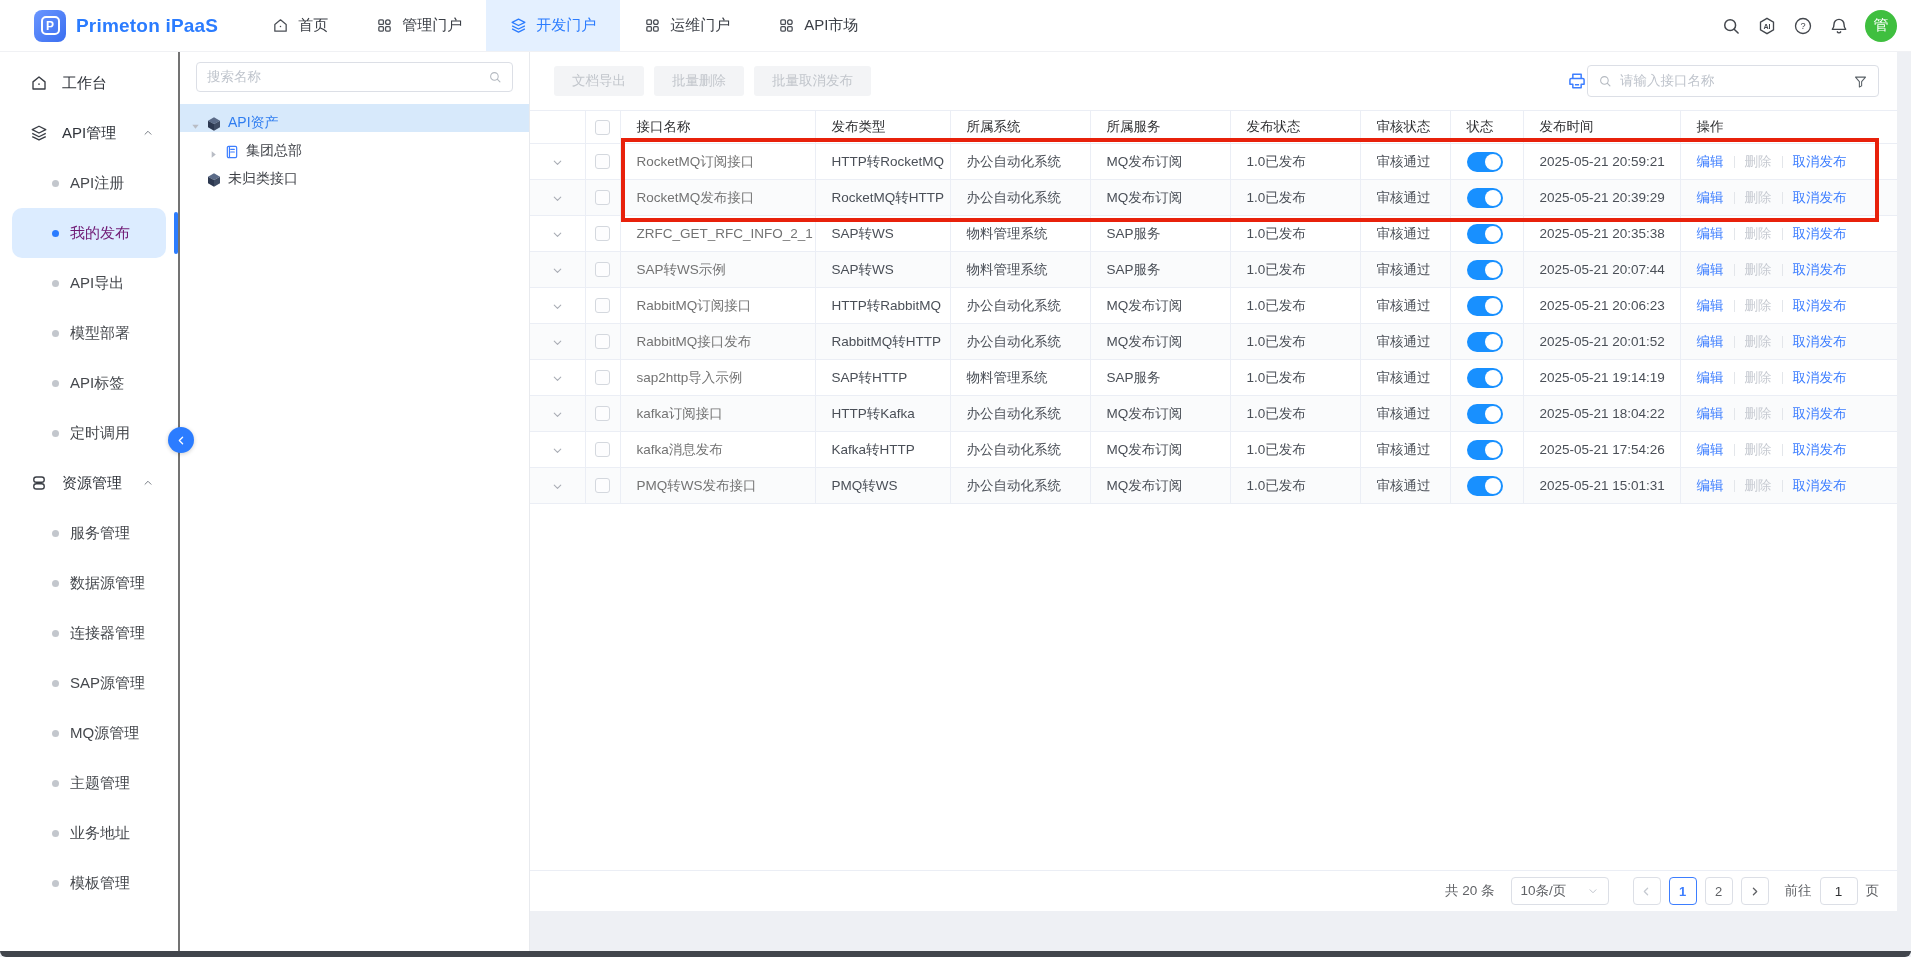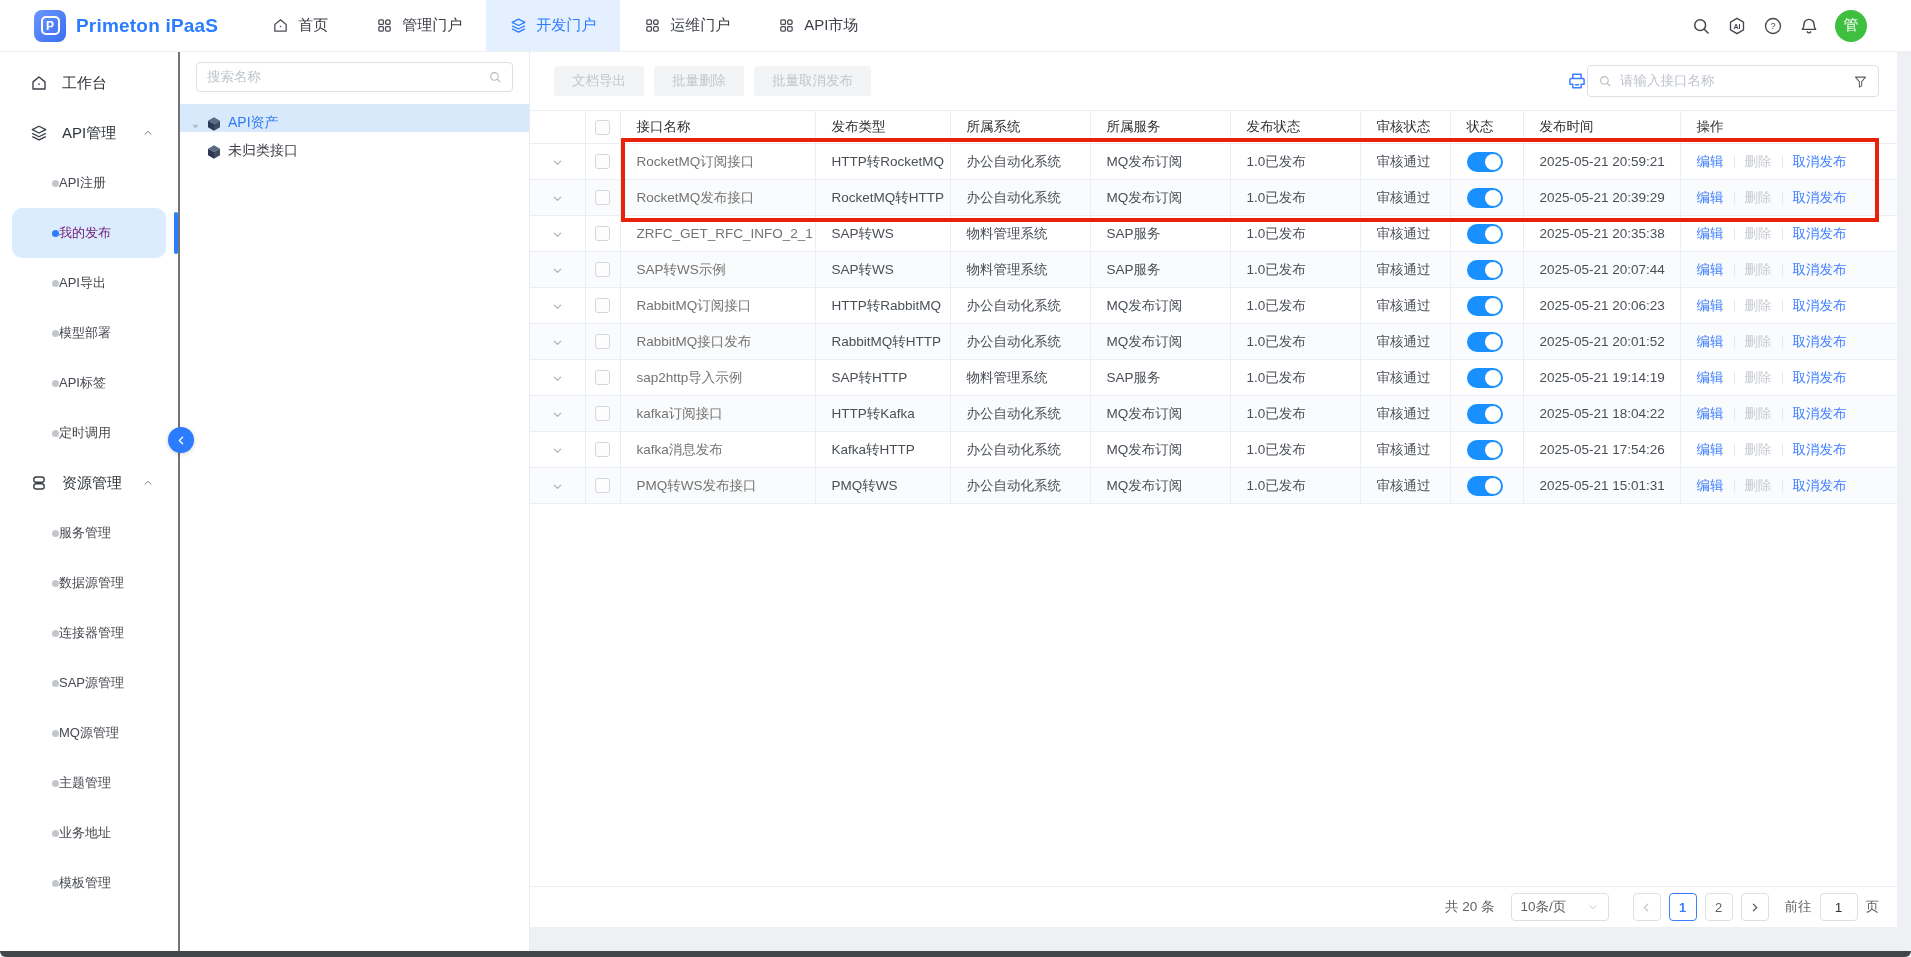--- a/index.html
+++ b/index.html
@@ -12,37 +12,37 @@
   .brand { display:flex; align-items:center; gap:10px; padding-left:34px; }
   .brand-logo { width:32px; height:32px; border-radius:8px; background:linear-gradient(135deg,#6a96ff,#3a6ef0); display:flex; align-items:center; justify-content:center; flex-shrink:0; }
   .brand-logo-inner { width:19px; height:19px; border:2px solid #fff; border-radius:5px; color:#fff; font-weight:700; font-size:12px; display:flex; align-items:center; justify-content:center; }
   .brand-name { color:#2b7cff; font-weight:700; font-size:19px; letter-spacing:.2px; }
   .nav-items { display:flex; height:100%; margin-left:30px; }
   .nav-item { display:flex; align-items:center; gap:9px; padding:0 24px; color:#3a3e45; font-size:15px; cursor:pointer; }
   .nav-item .ic { color:#4a4e55; }
   .nav-item .ic svg { width:17px; height:17px; }
   .nav-item.active { background:#e4f0ff; color:#2b7cff; }
   .nav-item.active .ic { color:#2b7cff; }
-  .nav-tools { margin-left:auto; display:flex; align-items:center; gap:16px; padding-right:44px; color:#43474d; }
+  .nav-tools { margin-left:auto; display:flex; align-items:center; gap:16px; padding-right:14px; color:#43474d; }
   .tool-ic svg { width:20px; height:20px; }
   .avatar { width:32px; height:32px; border-radius:50%; background:#3fbf3f; color:#fff; display:flex; align-items:center; justify-content:center; font-size:15px; cursor:pointer; }
 
   
   .content { display:flex; height:899px; position:relative; align-items:stretch; }
   .bottom-edge { height:6px; background:#41454c; border-radius:0 0 9px 9px; }
 
   
   .sidebar { width:180px; background:#fff; border-right:2px solid #737373; flex-shrink:0; padding-top:6px; position:relative; z-index:5; }
   .side-item { height:50px; display:flex; align-items:center; cursor:pointer; }
   .side-top, .side-group { padding-left:30px; gap:14px; font-size:15px; color:#2f333a; }
   .side-ic { color:#3a3e45; }
   .side-ic svg { width:18px; height:18px; }
   .side-group .chev { margin-left:auto; margin-right:24px; color:#7a7f87; }
   .side-group .chev svg { width:12px; height:12px; }
-  .side-sub { margin:0 12px; padding-left:40px; border-radius:10px; font-size:13px; color:#45484d; position:relative; }
+  .side-sub { margin:0 12px; padding-left:40px; gap:11px; border-radius:10px; font-size:15px; color:#45484d; position:relative; }
   .side-sub .dot { width:7px; height:7px; border-radius:50%; background:#c3c7cd; flex-shrink:0; }
   .side-sub.active { background:#dcecff; color:#701a75; }
   .side-sub.active .dot { background:#2b7cff; }
   .side-sub.active::after { content:""; position:absolute; right:-12px; top:4px; bottom:4px; width:4px; border-radius:2px; background:#2b7cff; }
   .collapse-btn { position:absolute; left:168px; top:375px; width:26px; height:26px; border-radius:50%; background:#2b7cff; color:#fff; display:flex; align-items:center; justify-content:center; z-index:30; cursor:pointer; box-shadow:0 1px 4px rgba(0,0,0,.2); }
   .collapse-btn svg { width:13px; height:13px; }
 
   
   .tree-panel { width:350px; background:#fff; border-right:1px solid #e8eaee; flex-shrink:0; padding-top:10px; z-index:4; }
   .tree-search { margin:0 16px 12px 16px; height:30px; border:1px solid #dcdfe6; border-radius:4px; display:flex; align-items:center; padding:0 10px; color:#bfc4cc; font-size:13.5px; background:#fff; }
@@ -52,21 +52,21 @@
   .tree-node .caret { width:12px; margin-right:4px; color:#b9bdc5; }
   .tree-node .caret svg { width:11px; height:11px; }
   .tree-node .tico { margin-right:6px; }
   .tree-node .tico svg { width:16px; height:16px; }
   .tree-node.lvl0 { padding-left:10px; }
   .tree-node.lvl1 { padding-left:28px; }
   .tree-node.lvl0-noc { padding-left:26px; }
   .tree-node.selected { background:#d7e9fb; color:#2f7df0; }
 
   
-  .main-panel { flex:1; background:#fff; margin-right:14px; margin-bottom:24px; display:flex; flex-direction:column; position:relative; z-index:3; }
+  .main-panel { flex:1; background:#fff; margin-right:14px; margin-bottom:40px; display:flex; flex-direction:column; position:relative; z-index:3; }
   .toolbar { height:58px; display:flex; align-items:center; padding:0 18px 0 24px; flex-shrink:0; }
   .tb-btn { height:30px; padding:0 18px; background:#f3f4f6; color:#c2c6cc; font-size:13.5px; border:none; border-radius:3px; margin-right:10px; cursor:not-allowed; font-family:inherit; }
   .tb-right { margin-left:auto; display:flex; align-items:center; gap:0; }
   .export-ic { color:#3d7eff; cursor:pointer; }
   .export-ic svg { width:20px; height:20px; }
   .tb-search { width:292px; height:32px; border:1px solid #dcdfe6; border-radius:4px; display:flex; align-items:center; padding:0 10px; gap:8px; color:#bfc4cc; font-size:13.5px; }
   .tb-search .mag { color:#b4b9c0; } .tb-search .mag svg { width:14px; height:14px; }
   .tb-search .funnel { margin-left:auto; color:#596066; cursor:pointer; }
   .tb-search .funnel svg { width:15px; height:15px; }
 
@@ -343,20 +343,35 @@
         </span>
       <span class="ic tico">
           <svg viewBox="0 0 24 24">
             <path fill="#5b6b88" d="M12 2l9 5-9 5-9-5z"></path>
             <path fill="#2c3850" d="M12 12v10l-9-5V7z"></path>
             <path fill="#3e4b63" d="M12 12v10l9-5V7z"></path>
           </svg>
         </span>
       <span>API资产</span>
     </div>
+    <div class="tree-node lvl1">
+      <span class="ic caret">
+          <svg viewBox="0 0 24 24">
+            <path fill="currentColor" d="M8 5l9 7-9 7z"></path>
+          </svg>
+        </span>
+      <span class="ic tico">
+          <svg viewBox="0 0 24 24" fill="none" stroke="#3d7eff" stroke-width="1.8">
+            <rect x="5" y="3.5" width="14" height="17" rx="2"></rect>
+            <path d="M10 8h5.5M10 12h5.5" stroke-linecap="round"></path>
+            <path d="M8.2 3.5v17"></path>
+          </svg>
+        </span>
+      <span>集团总部</span>
+    </div>
     <div class="tree-node lvl0-noc">
       <span class="ic tico">
           <svg viewBox="0 0 24 24">
             <path fill="#5b6b88" d="M12 2l9 5-9 5-9-5z"></path>
             <path fill="#2c3850" d="M12 12v10l-9-5V7z"></path>
             <path fill="#3e4b63" d="M12 12v10l9-5V7z"></path>
           </svg>
         </span>
       <span>未归类接口</span>
     </div>

